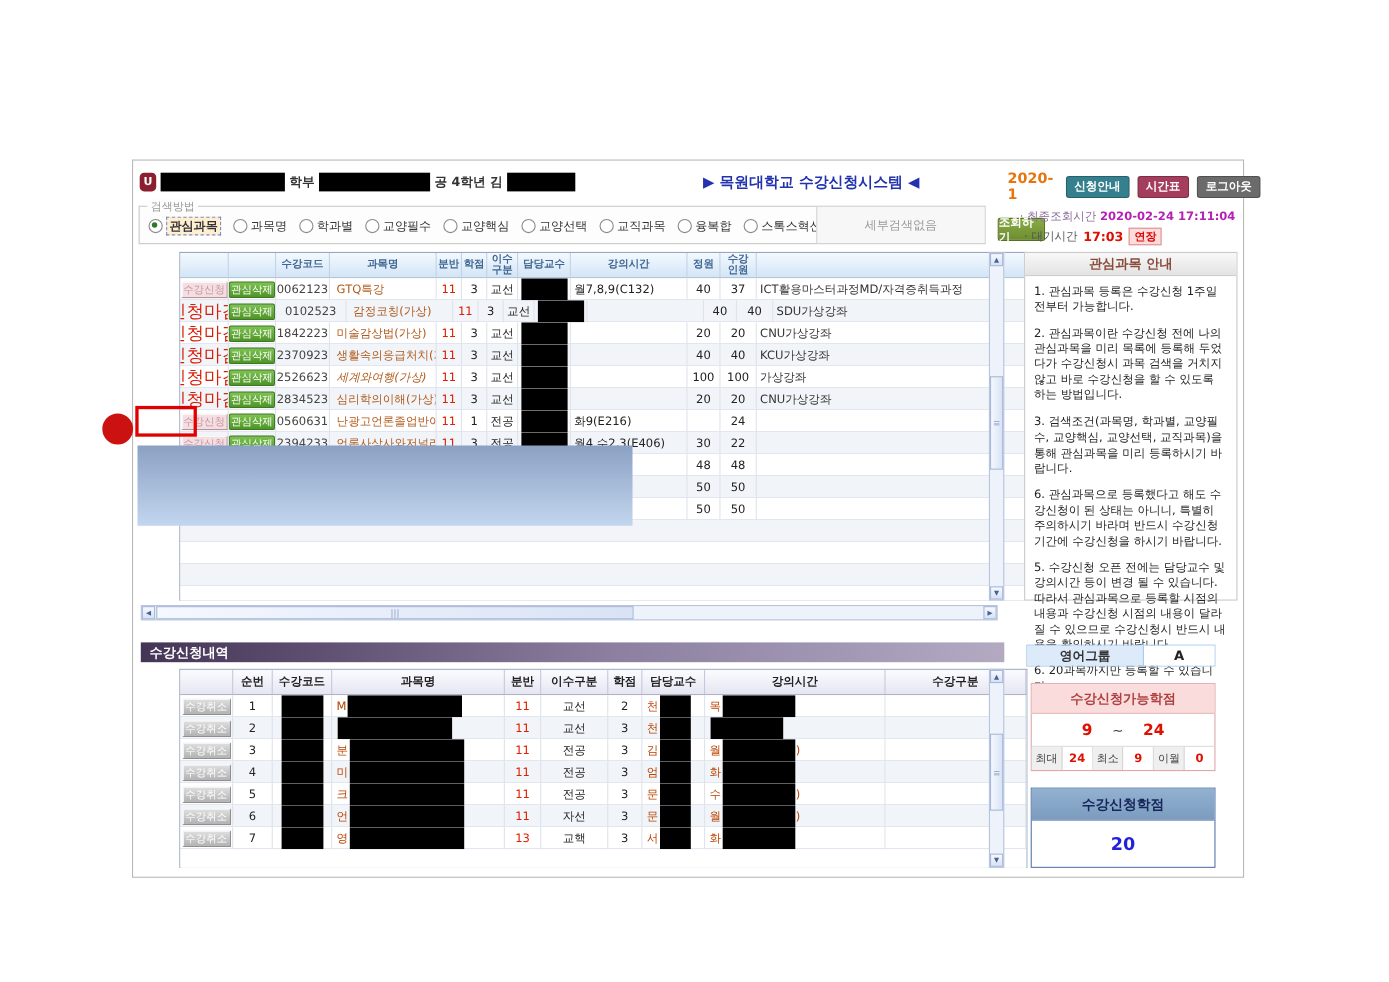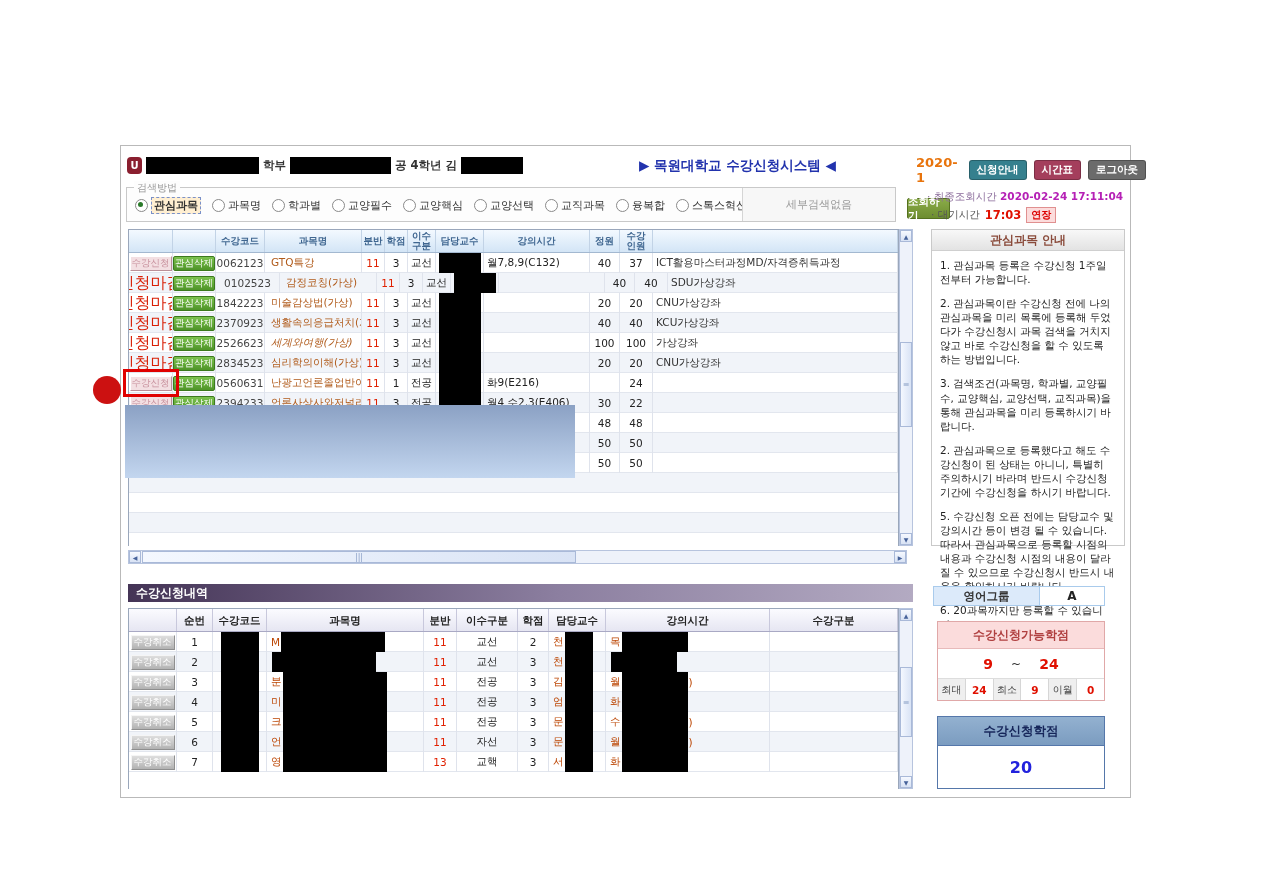--- a/index.html
+++ b/index.html
@@ -36,21 +36,21 @@
               display:flex;align-items:center;justify-content:center;color:#9a9a9a;font-size:11px;}
   #query-btn{left:786px;top:52px;width:43px;height:21px;background:linear-gradient(#8aab48,#6d8d30);
              border:1px solid #55711f;border-radius:2px;color:#fff;font-size:10.5px;font-weight:bold;
              display:flex;align-items:center;justify-content:center;cursor:pointer;}
   #meta1{left:806px;top:44px;white-space:nowrap;font-size:10.5px;}
   #meta2{left:810px;top:61px;white-space:nowrap;font-size:10.5px;display:flex;align-items:center;gap:5px;}
   .m-lab1{color:#8a6b9a;} .m-val1{color:#b520b5;font-weight:bold;}
   .m-lab2{color:#555;} .m-val2{color:#e01000;font-weight:bold;font-size:11.5px;}
   .extend{background:#fcdcdc;border:1px solid #e09090;color:#d00;font-weight:bold;font-size:10px;padding:0 4px;cursor:pointer;}
   
-  .twrap{border:1px solid #9aa7bb;background:#fff;}
+  .twrap{border:1px solid #9aa7bb;background:#fff;margin-left:35px;}
   #mtable{left:7px;top:83px;width:771px;height:317px;}
   #btable{left:7px;top:462px;width:771px;height:181px;}
   .thead{display:flex;height:22px;background:linear-gradient(#f3f9ff,#d3e5f6);border-bottom:1px solid #a3b8d0;}
   .hcell{display:flex;align-items:center;justify-content:center;border-right:1px solid #c2d3e6;
          font-size:9.5px;font-weight:bold;color:#3f6690;white-space:pre-line;text-align:center;line-height:10px;
          box-sizing:border-box;flex:0 0 auto;height:100%;}
   .thead2{background:linear-gradient(#fbfbff,#e6e6f2);border-bottom:1px solid #a9a9c4;}
   .thead2 .hcell{color:#222;font-size:10.5px;border-right:1px solid #c8c8dc;}
   .tbody{position:relative;background:repeating-linear-gradient(to bottom,#fff 0,#fff 19px,#e2e6ee 19px,#e2e6ee 20px,
          #f1f4f9 20px,#f1f4f9 39px,#e2e6ee 39px,#e2e6ee 40px);}
@@ -759,21 +759,21 @@
       <div class="sthumb" style="left:0;top:58px;width:12px;height:70px">≡</div>
       <div class="sbtn" style="left:0;bottom:0">▼</div>
     </div>
 
     <div class="abs" id="notice">
       <div id="notice-hd">관심과목 안내</div>
       <div id="notice-bd">
           <p class="note-item">1. 관심과목 등록은 수강신청 1주일전부터 가능합니다.</p>
           <p class="note-item">2. 관심과목이란 수강신청 전에 나의 관심과목을 미리 목록에 등록해 두었다가 수강신청시 과목 검색을 거치지 않고 바로 수강신청을 할 수 있도록 하는 방법입니다.</p>
           <p class="note-item">3. 검색조건(과목명, 학과별, 교양필수, 교양핵심, 교양선택, 교직과목)을 통해 관심과목을 미리 등록하시기 바랍니다.</p>
-          <p class="note-item">2. 관심과목으로 등록했다고 해도 수강신청이 된 상태는 아니니, 특별히 주의하시기 바라며 반드시 수강신청 기간에 수강신청을 하시기 바랍니다.</p>
+          <p class="note-item">6. 관심과목으로 등록했다고 해도 수강신청이 된 상태는 아니니, 특별히 주의하시기 바라며 반드시 수강신청 기간에 수강신청을 하시기 바랍니다.</p>
           <p class="note-item">5. 수강신청 오픈 전에는 담당교수 및 강의시간 등이 변경 될 수 있습니다. 따라서 관심과목으로 등록할 시점의 내용과 수강신청 시점의 내용이 달라질 수 있으므로 수강신청시 반드시 내용을 확인하시기 바랍니다</p>
           <p class="note-item">6. 20과목까지만 등록할 수 있습니다.</p>
         </div>
     </div>
     <div class="abs" id="eng">
       <div id="eng-lab">영어그룹</div>
       <div id="eng-val">A</div>
     </div>
     <div class="abs" id="crange">
       <div id="crange-hd">수강신청가능학점</div>

